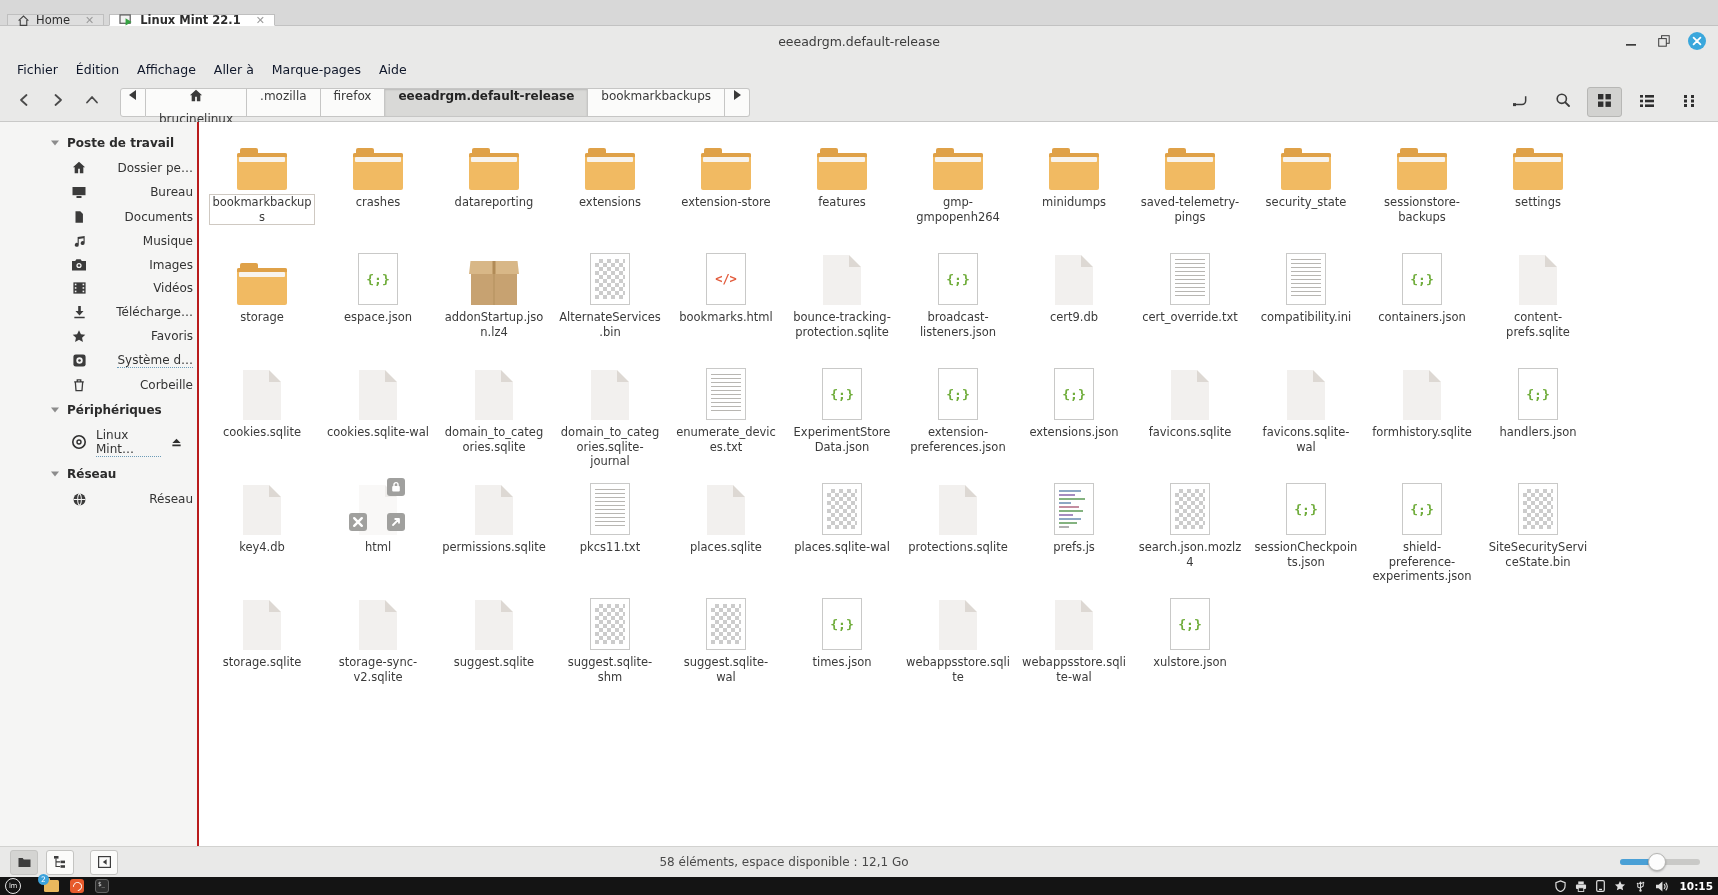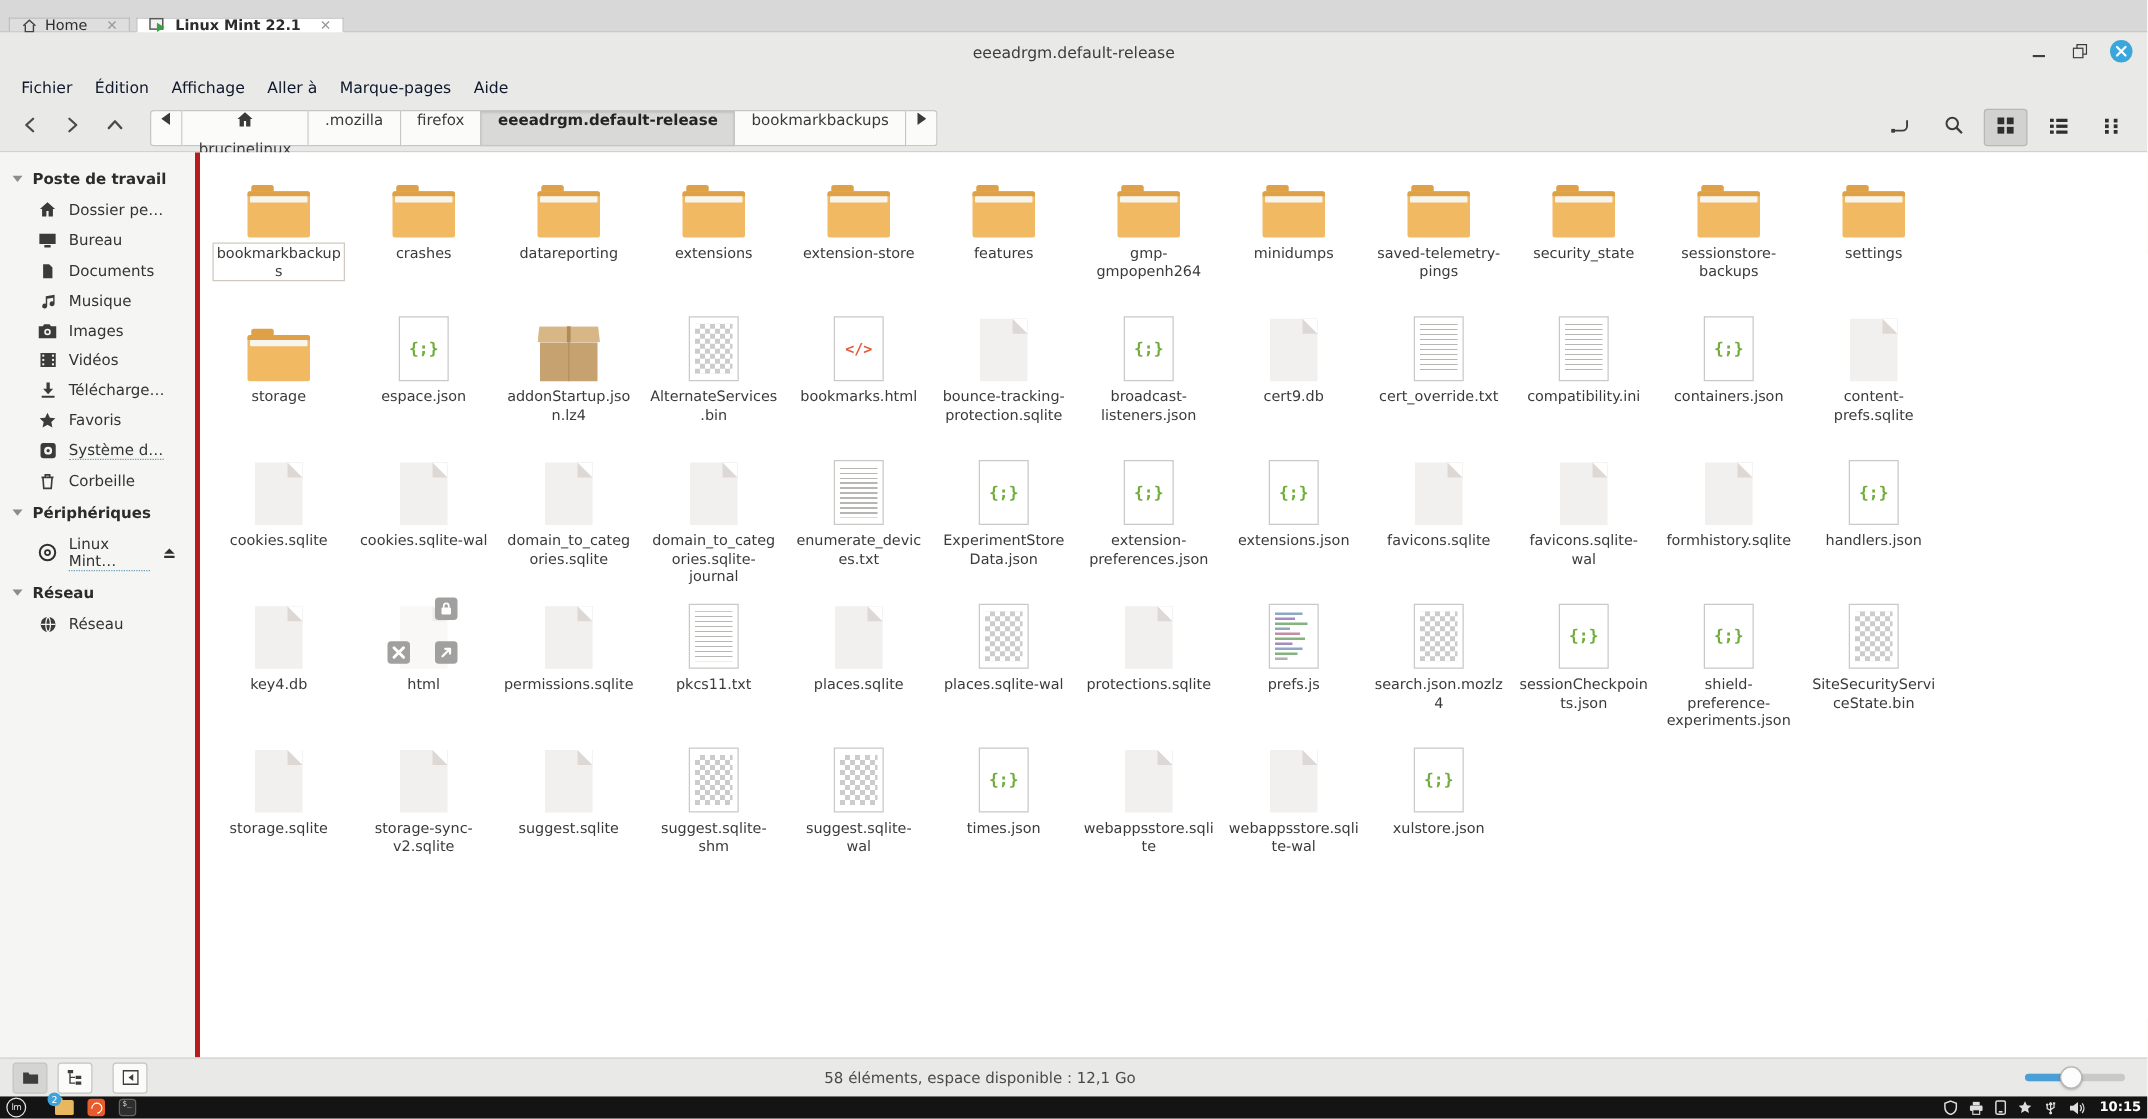--- a/index.html
+++ b/index.html
@@ -33,23 +33,23 @@
   .crumb.scroller{padding:0 8px;}
   .crumb:first-child{border-left:1px solid #c6c6c5;border-radius:3px 0 0 3px;}
   .crumb:last-child{border-radius:0 3px 3px 0;}
   .crumb.active{background:#d9d9d7;font-weight:bold;color:#242424;box-shadow:inset 0 1px 2px rgba(0,0,0,.14);}
   .tool-right{margin-left:auto;display:flex;align-items:center;gap:7px;}
   .viewbtn{width:33px;height:28px;display:flex;align-items:center;justify-content:center;border-radius:3px;border:1px solid transparent;}
   .viewbtn.active{background:#d2d2d0;border:1px solid #b7b7b5;}
 
   
   .mainrow{flex:1;display:flex;min-height:0;background:#fff;}
-  .sidebar{width:156px;background:#f5f5f4;border-right:4px solid #b91c1c;padding-top:8px;font-size:12px;color:#333;flex:0 0 auto;}
+  .sidebar{width:156px;background:#f5f5f4;border-right:2px solid #b91c1c;padding-top:8px;font-size:12px;color:#333;flex:0 0 auto;padding-left:41px;}
   .sb-header{display:flex;align-items:center;gap:7px;padding:6px 4px 6px 9px;font-weight:bold;color:#2b2b2b;}
-  .sb-item{display:flex;align-items:center;gap:9px;padding:4.5px 4px 4.5px 30px;color:#333;}
+  .sb-item{display:flex;align-items:center;gap:9px;padding:4.5px 4px 4.5px 30px;color:#333;justify-content:space-between;}
   .sb-item .icon{width:16px;display:flex;justify-content:center;}
   .sb-item .icon svg{display:block;}
   .sb-label.underlined{border-bottom:1px dotted #6d9cb8;}
   .sb-eject{margin-left:auto;padding-right:10px;display:flex;}
 
   .content{flex:1;background:#fff;}
   .grid{display:grid;grid-template-columns:repeat(12,116px);grid-auto-rows:115px;padding:13px 0 0 5px;}
   .cell{display:flex;flex-direction:column;align-items:center;}
   .iconbox{height:55px;display:flex;align-items:flex-end;justify-content:center;}
   .flabel{margin-top:5px;font-size:11.5px;line-height:14.5px;color:#3a3a3a;text-align:center;max-width:104px;overflow-wrap:anywhere;}

